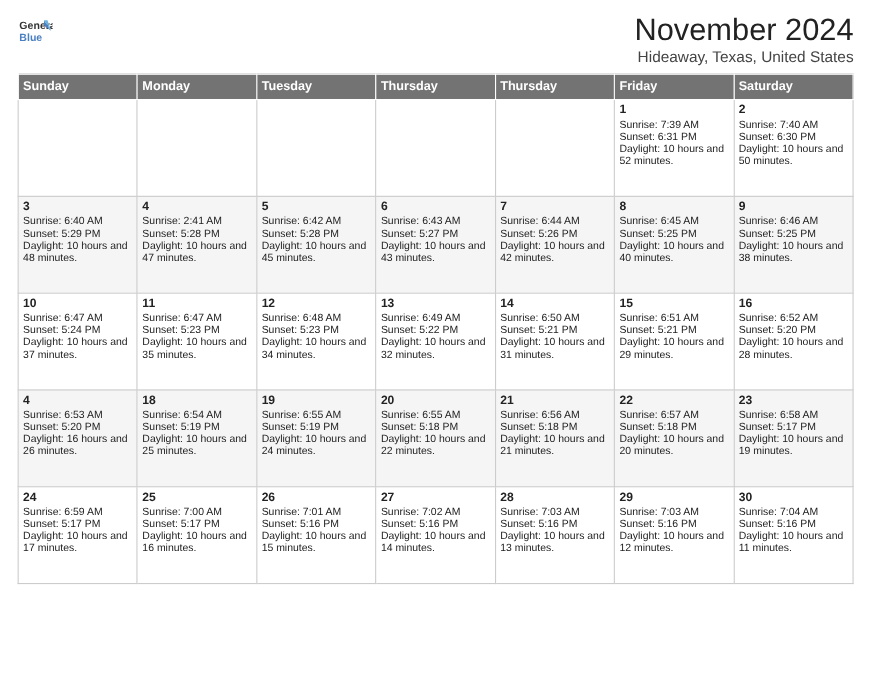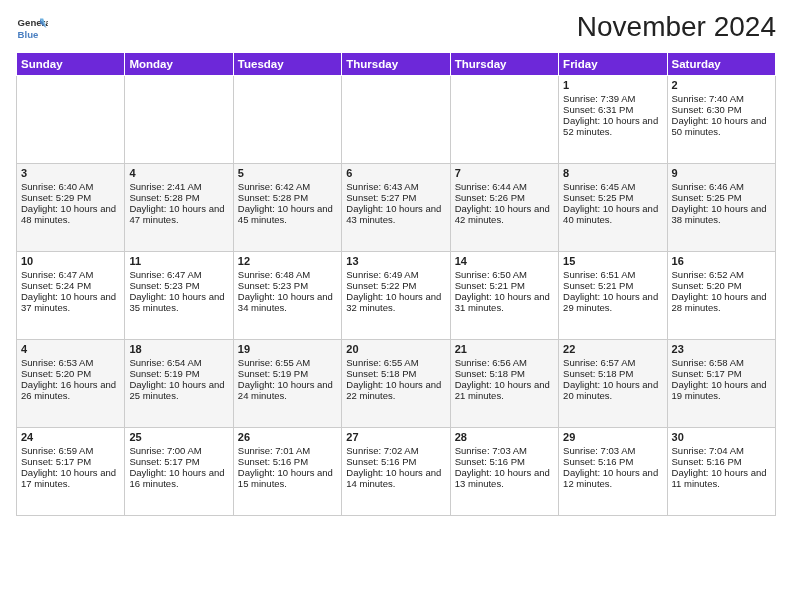--- a/index.html
+++ b/index.html
@@ -44,21 +44,21 @@
       font-size: 14px;
       color: #444;
       font-weight: normal;
     }
     .calendar {
       width: 100%;
       border-collapse: collapse;
       table-layout: fixed;
     }
     .calendar thead th {
-      background: #6d28d9;
+      background: #737373;
       color: #fff;
       font-size: 11.5px;
       font-weight: bold;
       padding: 5px 4px;
       text-align: left;
       border: 1px solid #fff;
     }
     .calendar tbody td {
       border: 1px solid #ccc;
       vertical-align: top;
@@ -92,20 +92,21 @@
     <div class="logo">
       <svg class="logo-icon" viewBox="0 0 40 40">
         <text x="2" y="18" font-size="12" font-weight="bold" fill="#333">General</text>
         <text x="2" y="32" font-size="12" font-weight="bold" fill="#4a7fc1">Blue</text>
         <polygon points="30,8 38,20 30,14" fill="#4a7fc1"></polygon>
         <polygon points="30,8 38,20 34,8" fill="#6ab0e0"></polygon>
       </svg>
     </div>
     <div class="title-block">
       <h1>November 2024</h1>
+      <h2>Hideaway, Texas, United States</h2>
     </div>
   </div>
 
   <table class="calendar">
     <thead>
       <tr>
       <th>Sunday</th>
           <th>Monday</th>
           <th>Tuesday</th>
           <th>Thursday</th>

